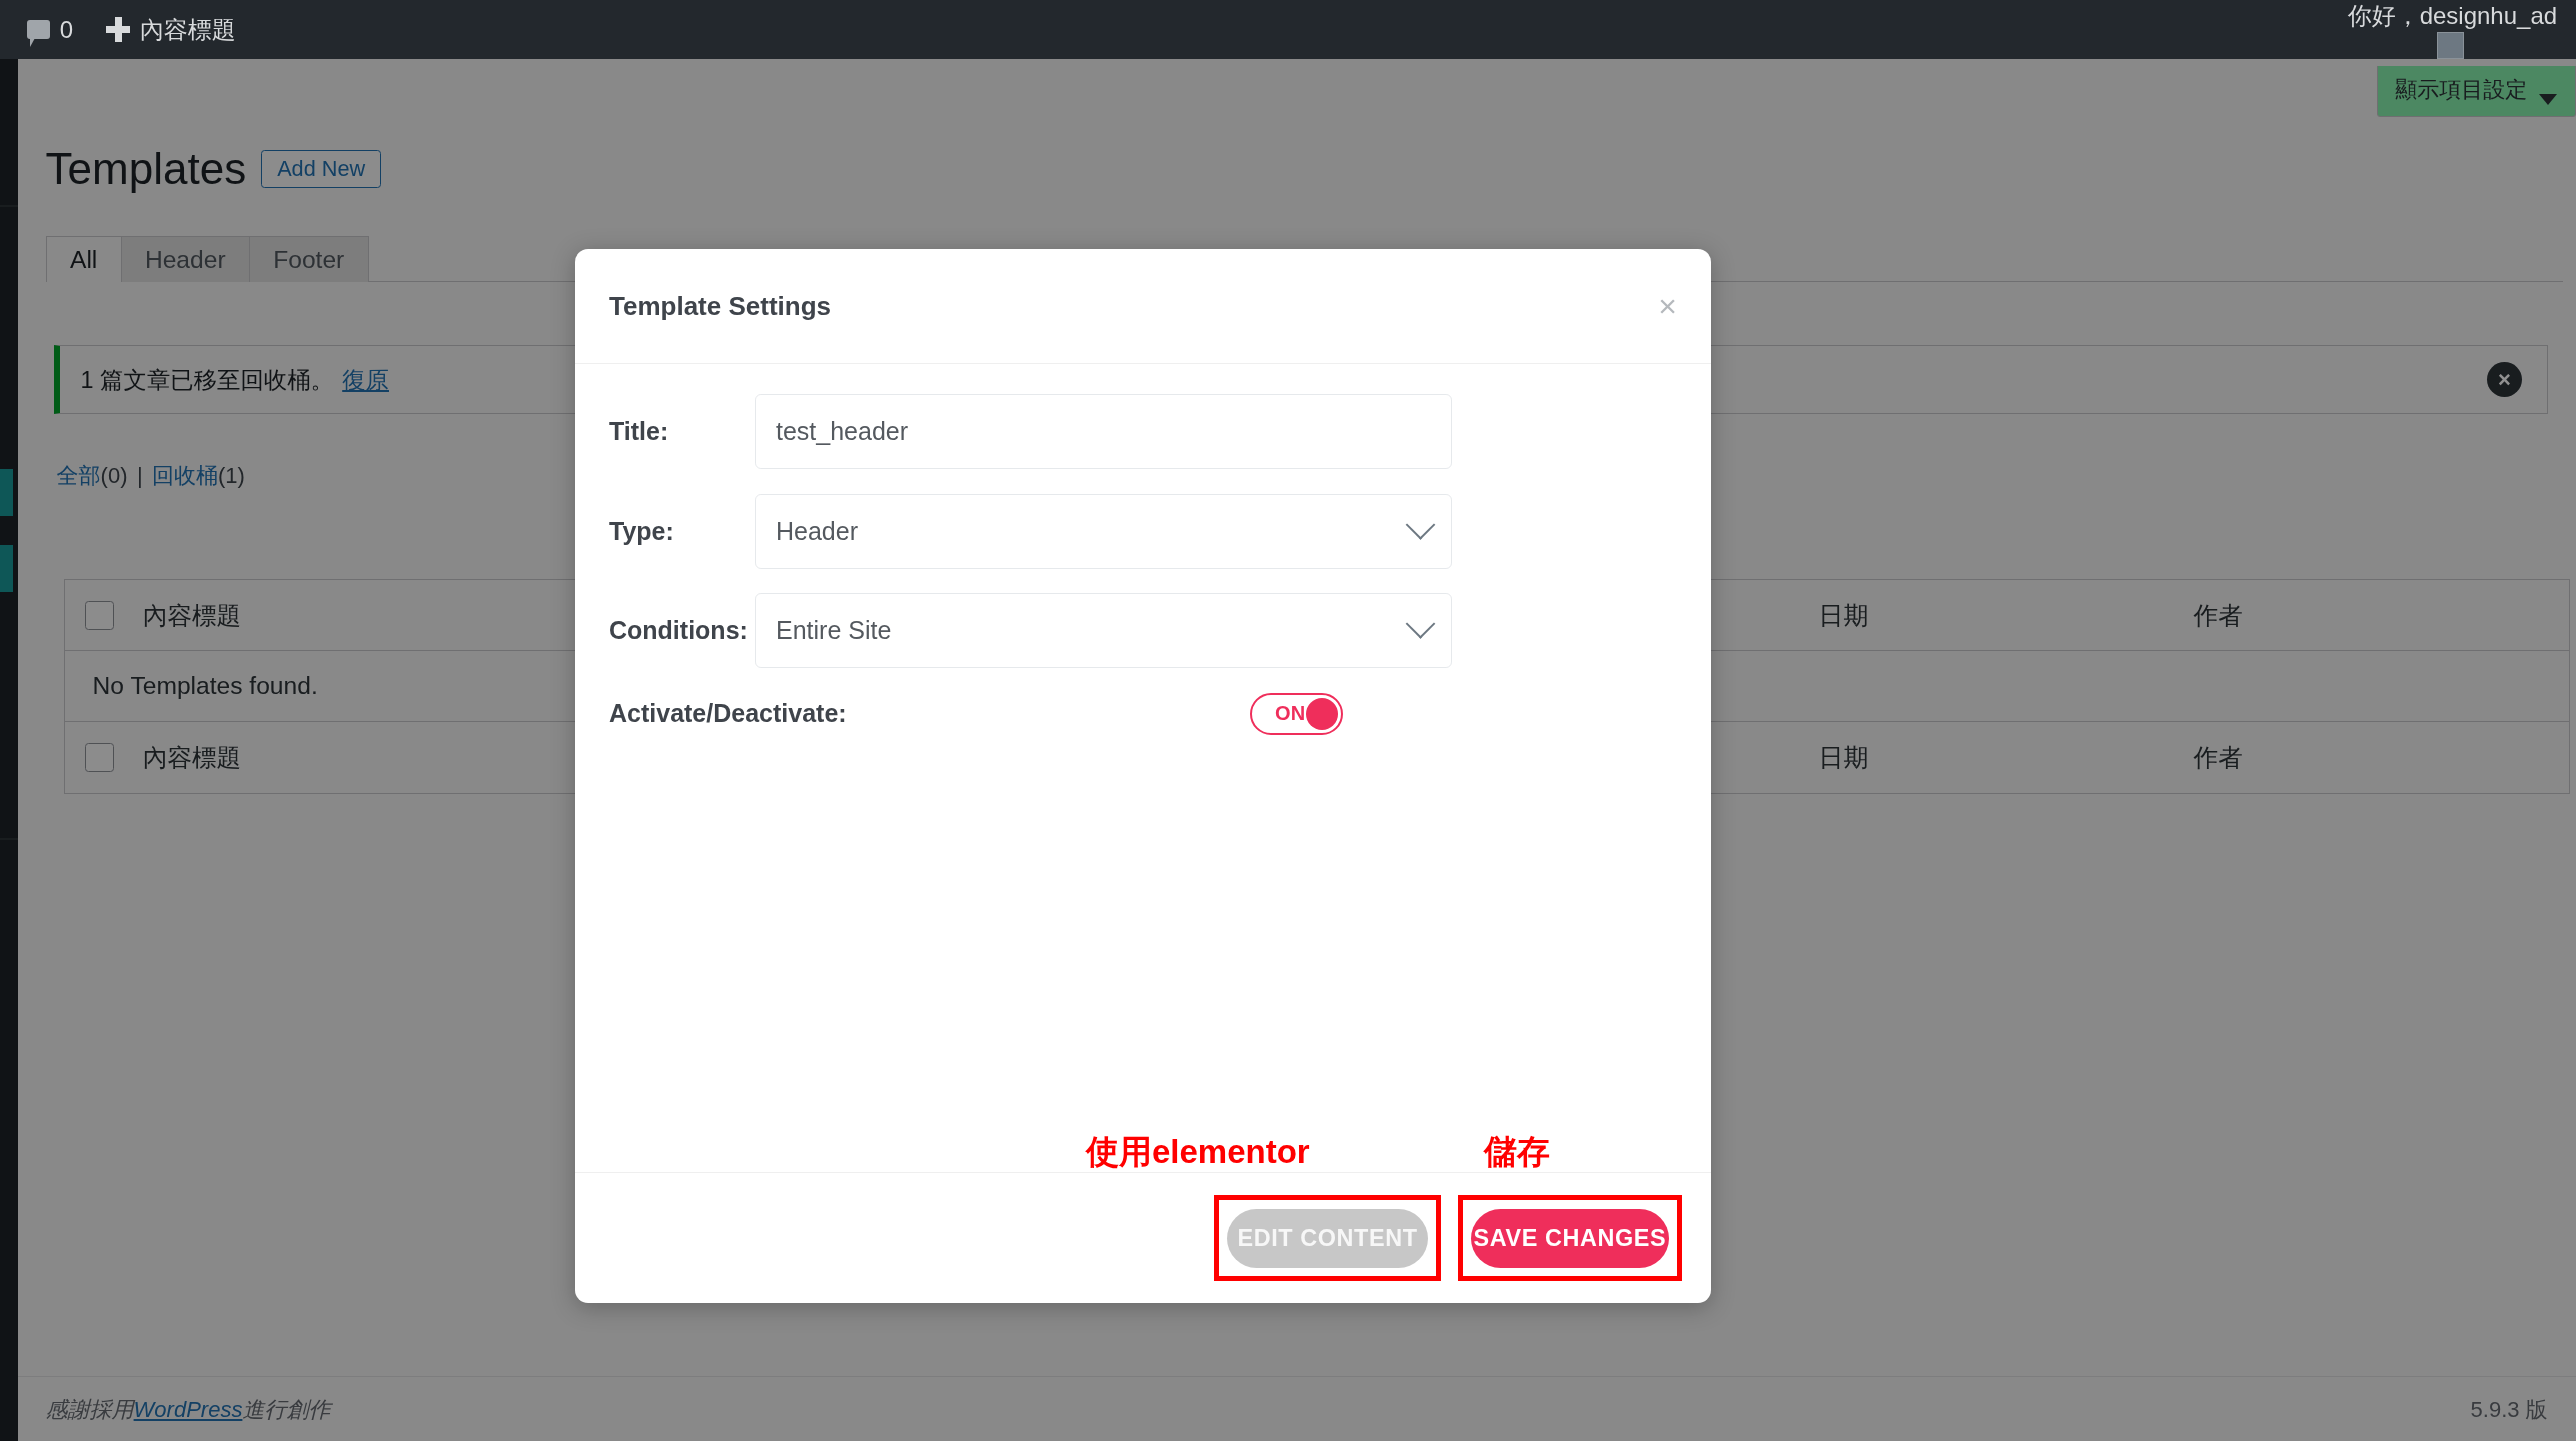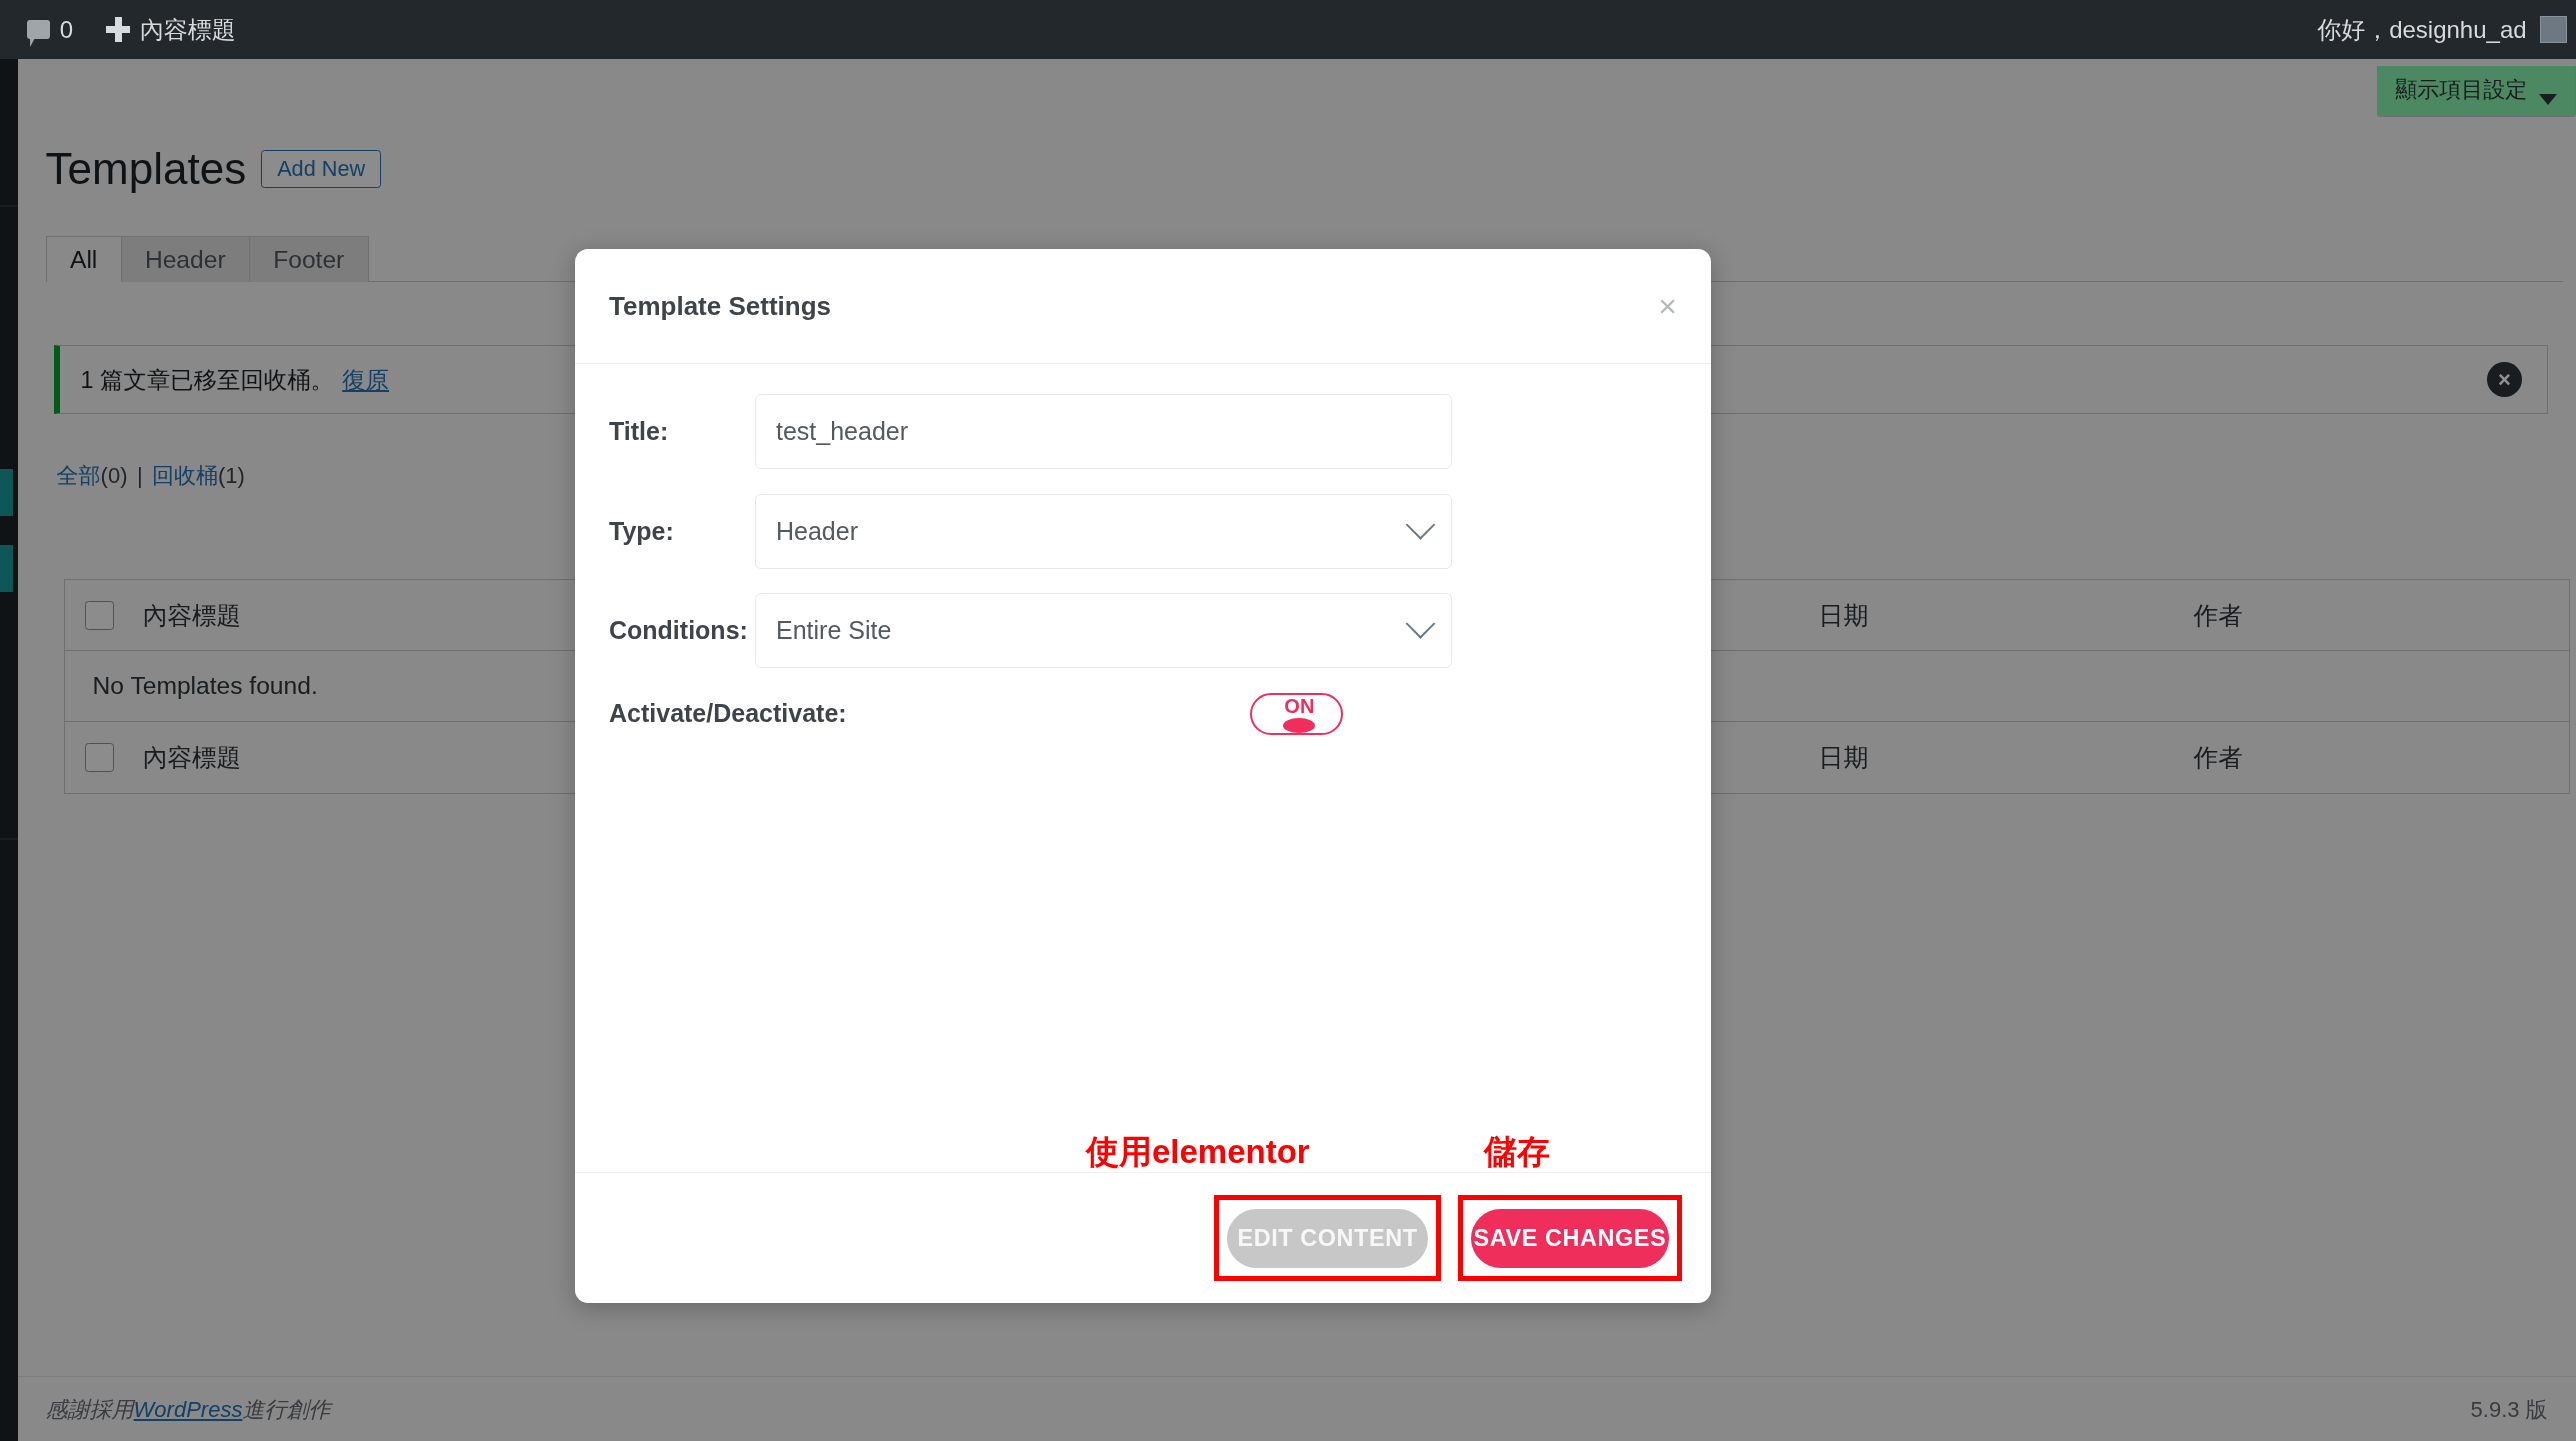--- a/index.html
+++ b/index.html
@@ -56,21 +56,21 @@
     position: relative; width: 24.6px; height: 24.6px;
     display: inline-block;
   }
   .plus-icon::before, .plus-icon::after {
     content: ""; position: absolute; background: #d8dadc;
   }
   .plus-icon::before { left: 0; top: 8.8px; width: 24.6px; height: 7px; }
   .plus-icon::after { left: 8.8px; top: 0; width: 7px; height: 24.6px; }
   .ab-right {
     margin-left: auto; display: flex; align-items: center;
-    padding-right: 5.9px; gap: 0;
+    padding-right: 5.9px; gap: 0; flex-direction: column;
   }
   .ab-howdy { padding: 0 13px; color: #d8dadc; font-size: 24px; }
   .ab-avatar {
     width: 27px; height: 27px; background: #6d7882; border: 1.2px solid #8a9299;
     margin-right: 3.5px;
   }
 
   
   #sidebar-strip {
     position: absolute; left: 0; top: 59px;
@@ -286,21 +286,20 @@
   .toggle-row { margin-top: 17.6px; }
   .toggle-wrap { flex: 1; display: flex; justify-content: flex-start; padding-left: 495px; }
   .toggle {
     width: 93px; height: 42px;
     border: 2.3px solid #ef2e5b;
     border-radius: 23.4px;
     background: #ffffff;
     display: flex; align-items: center; justify-content: flex-end;
     padding: 0 3.5px 0 9.4px;
     position: relative;
-    flex-direction: column;
   }
   .toggle-label { font-size: 20px; font-weight: bold; color: #ef2e5b; letter-spacing: 0.3px; }
   .toggle-knob {
     width: 32px; height: 32px; border-radius: 50%;
     background: #ef2e5b;
   }
 
   
   .anno {
     position: absolute;

